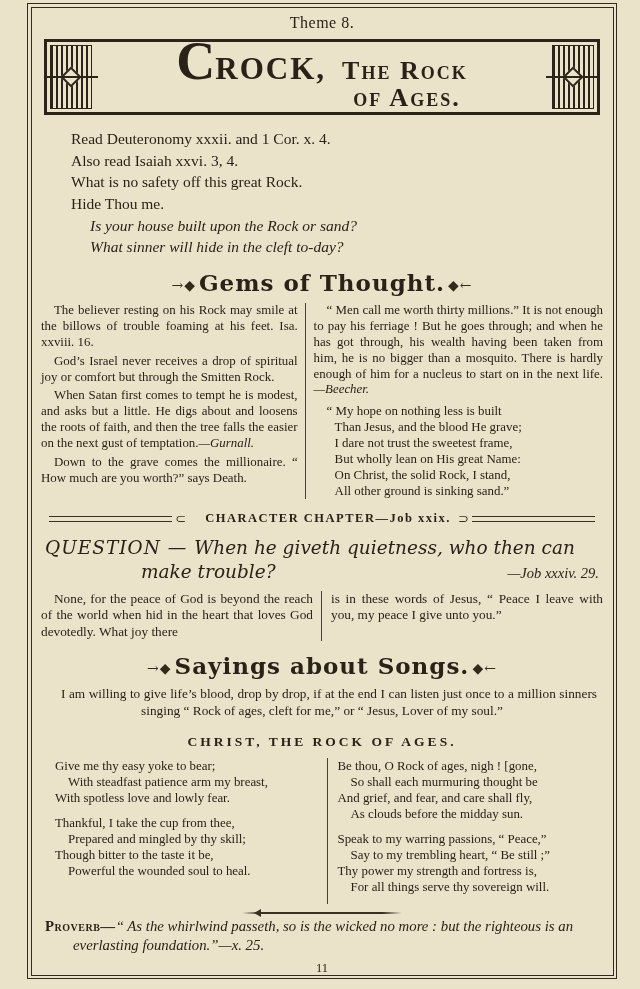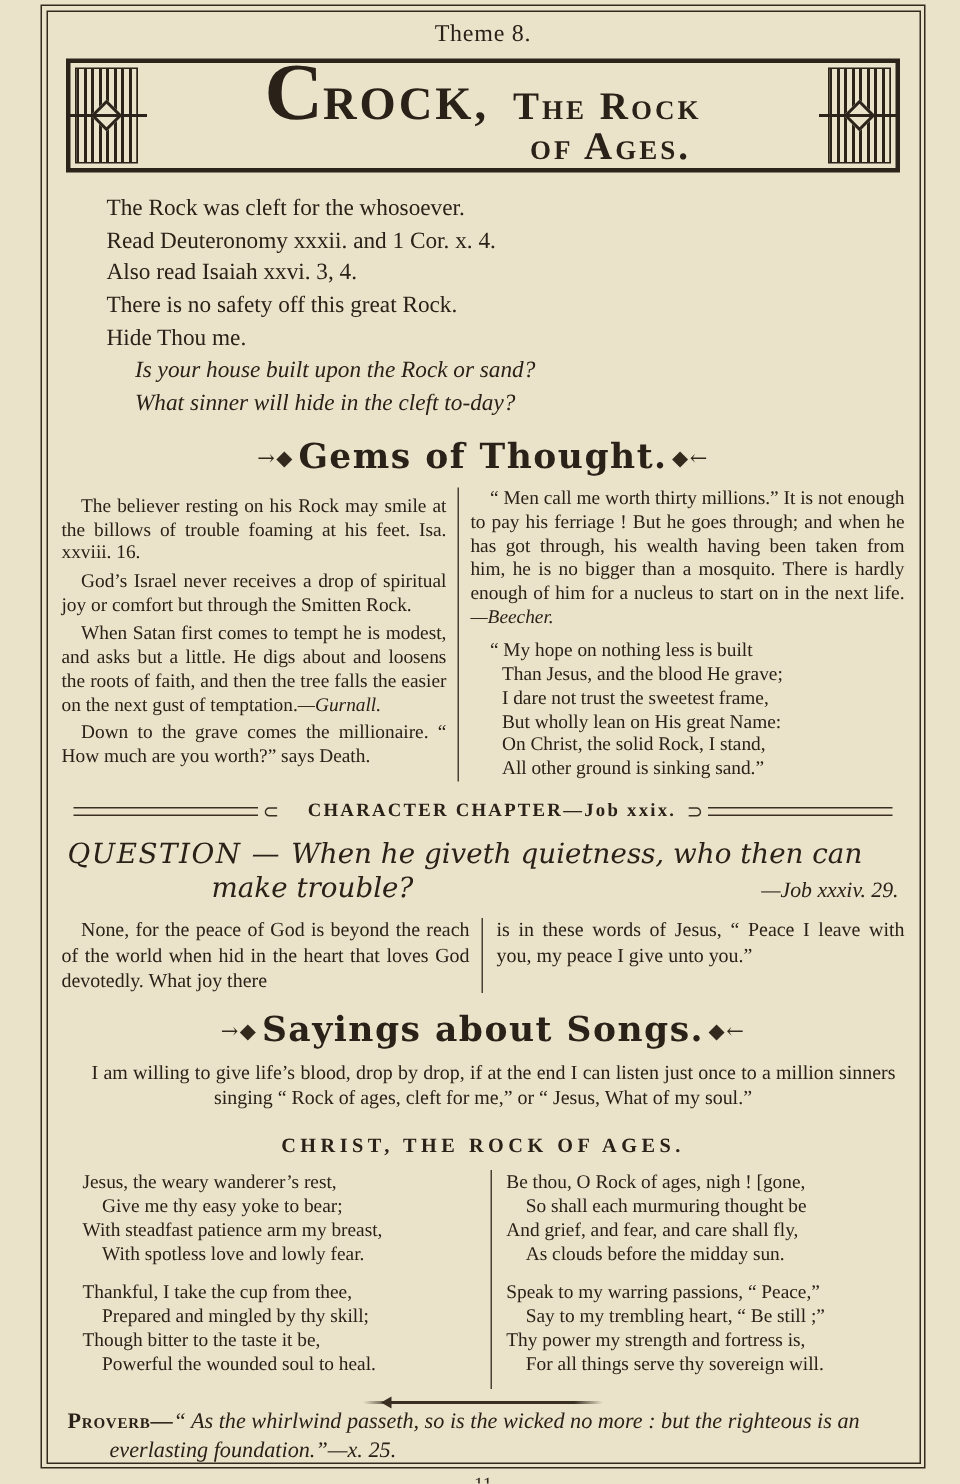--- a/index.html
+++ b/index.html
@@ -54,21 +54,21 @@
     text-align:center; padding-left:170px; margin-top:-4px;
     font-variant:small-caps; font-size:26px; font-weight:bold; letter-spacing:2px;
   }
 
   .intro { padding:13px 0 0 30px; font-size:15.5px; line-height:1.4; }
   .intro-line.it { font-style:italic;margin-left:19px; }
 
   .sec-head { text-align:center; margin-top:11px; font-size:23px; font-weight:bold; letter-spacing:1px; font-family:"DejaVu Serif", serif; }
   .sec-orn { font-size:14px; font-weight:normal; vertical-align:middle; color:#34291d; padding:0 3px; }
 
-  .two-col { display:flex; margin-top:7px; font-size:12.9px; line-height:1.23;align-items:center; }
+  .two-col { display:flex; margin-top:7px; font-size:12.9px; line-height:1.23; }
   .gcol-left { width:47%; padding-right:7px; text-align:justify; }
   .gcol-right { width:53%; padding-left:8px; border-left:1px solid #4a4034; text-align:justify; }
   .gpara { margin:0 0 3px 0; text-indent:13px; }
   .attr { font-style:italic; }
   .verse { margin-top:6px; padding-left:13px; text-align:left; }
   .verse div { padding-left:8px; }
   .verse div:first-child { padding-left:0; }
 
   .chap-rule { display:flex; align-items:center; margin:12px 8px 0 8px; gap:3px; }
   .rule-seg { flex:1; height:4px; border-top:1px solid #3a2f22; border-bottom:1px solid #3a2f22; }
@@ -123,24 +123,23 @@
           <span class="t-tail">The Rock</span>
         </div>
         <div class="t-line2">of Ages.</div>
       </div>
       <div class="t-ornament">
         <span class="t-diamond"></span>
       </div>
     </div>
 
     <div class="intro">
-      <div class="intro-line">The Rock was cleft for the whosoever.</div>
       <div class="intro-line">Read Deuteronomy xxxii. and 1 Cor. x. 4.</div>
       <div class="intro-line">Also read Isaiah xxvi. 3, 4.</div>
-      <div class="intro-line">There is no safety off this great Rock.</div>
+      <div class="intro-line">What is no safety off this great Rock.</div>
       <div class="intro-line">Hide Thou me.</div>
       <div class="intro-line it">Is your house built upon the Rock or sand?</div>
       <div class="intro-line it">What sinner will hide in the cleft to-day?</div>
     </div>
 
     <div class="sec-head">
       <span class="sec-orn">→◆</span><span>Gems of Thought.</span><span class="sec-orn">◆←</span>
     </div>
 
     <div class="two-col">
@@ -183,28 +182,27 @@
 
     <div class="answer">
       <div class="a-left">None, for the peace of God is beyond the reach of the world when hid in the heart that loves God devotedly.  What joy there</div>
       <div class="a-right">is in these words of Jesus, “ Peace I leave with you, my peace I give unto you.”</div>
     </div>
 
     <div class="sec-head">
       <span class="sec-orn">→◆</span><span>Sayings about Songs.</span><span class="sec-orn">◆←</span>
     </div>
 
-    <p class="sayings-p">I am willing to give life’s blood, drop by drop, if at the end I can listen just once to a million sinners singing “ Rock of ages, cleft for me,” or “ Jesus, What of my soul.”</p>
+    <p class="sayings-p">I am willing to give life’s blood, drop by drop, if at the end I can listen just once to a million sinners singing “ Rock of ages, cleft for me,” or “ Jesus, Lover of my soul.”</p>
 
     <div class="hymn-head">CHRIST, THE ROCK OF AGES.</div>
 
     <div class="hymn">
       <div class="h-left">
         <div class="stanza">
-          <div>Jesus, the weary wanderer’s rest,</div>
           <div>Give me thy easy yoke to bear;</div>
           <div>With steadfast patience arm my breast,</div>
           <div>With spotless love and lowly fear.</div>
         </div>
         <div class="stanza">
           <div>Thankful, I take the cup from thee,</div>
           <div>Prepared and mingled by thy skill;</div>
           <div>Though bitter to the taste it be,</div>
           <div>Powerful the wounded soul to heal.</div>
         </div>

